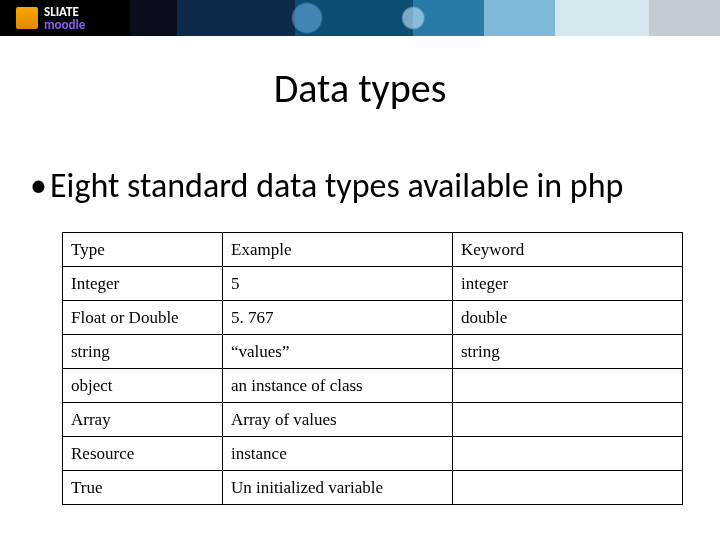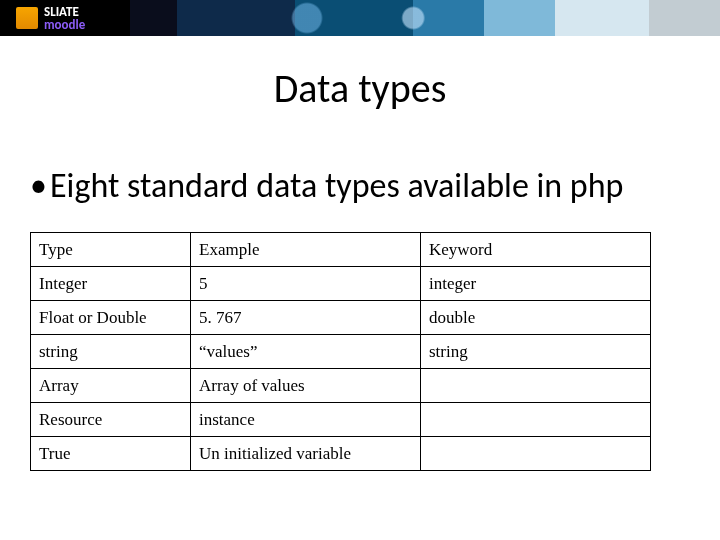--- a/index.html
+++ b/index.html
@@ -93,20 +93,21 @@
     color: #000;
     margin-bottom: 26px;
   }
   .bullet-line .dot {
     display:inline-block;
     width: 20px;
   }
   table.data-table {
     border-collapse: collapse;
     width: 620px;
+    margin-left: 32px;
     table-layout: fixed;
   }
   table.data-table col.c1 { width: 160px; }
   table.data-table col.c2 { width: 230px; }
   table.data-table col.c3 { width: 230px; }
   table.data-table td {
     border: 1.5px solid #000;
     padding: 5px 8px;
     font-family: "Times New Roman", Times, serif;
     font-size: 17px;
@@ -161,20 +162,25 @@
       <td>Float or Double</td>
       <td>5. 767</td>
       <td>double</td>
     </tr>
     <tr>
       <td>string</td>
       <td>“values”</td>
       <td>string</td>
     </tr>
     <tr>
+      <td>object</td>
+      <td>an instance of class</td>
+      <td></td>
+    </tr>
+    <tr>
       <td>Array</td>
       <td>Array of values</td>
       <td></td>
     </tr>
     <tr>
       <td>Resource</td>
       <td>instance</td>
       <td></td>
     </tr>
     <tr>

